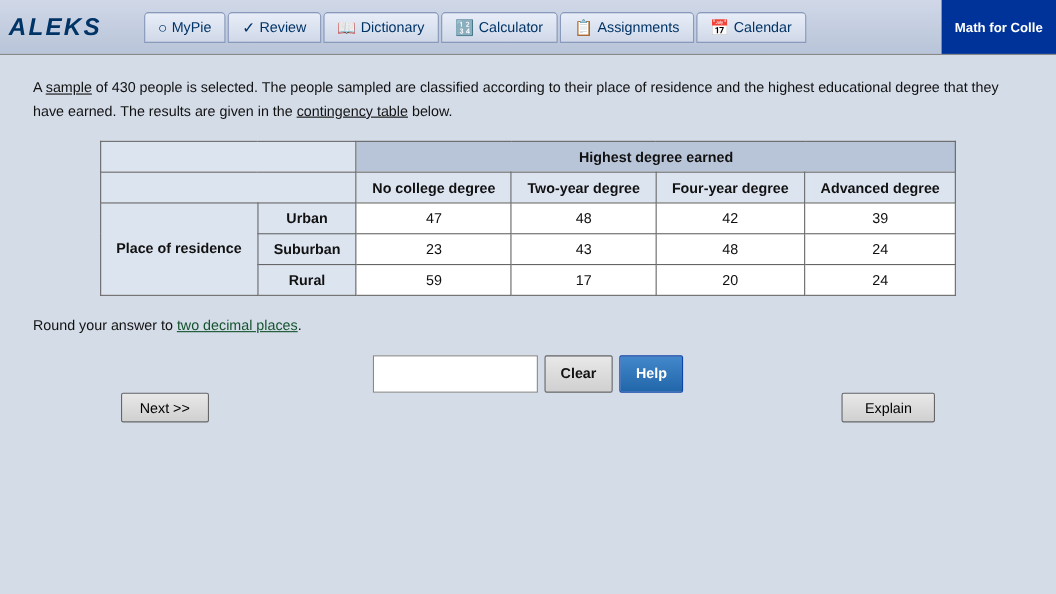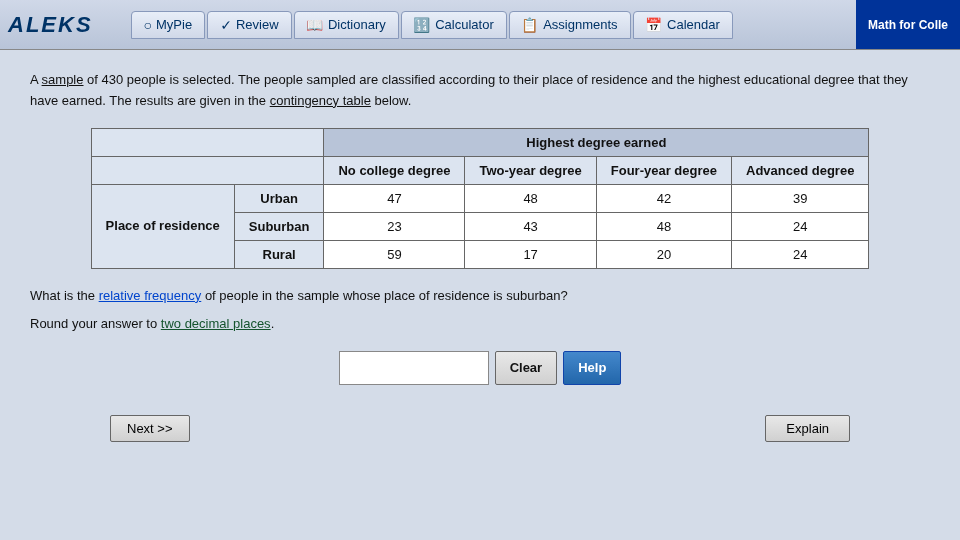--- a/index.html
+++ b/index.html
@@ -171,21 +171,21 @@
     .btn-help {
       background: linear-gradient(to bottom, #4488cc, #2266aa);
       color: white;
       border-color: #1144aa;
     }
 
     
     .bottom-row {
       display: flex;
       justify-content: space-between;
-      margin-top: 30px;
+      margin-top: 0;
       padding: 0 80px;
     }
     .btn-next {
       background: linear-gradient(to bottom, #e8e8e8, #d0d0d0);
       border: 1px solid #666;
       padding: 5px 16px;
       font-size: 13px;
       cursor: pointer;
       border-radius: 2px;
     }
@@ -276,23 +276,20 @@
           <td class="data-cell">59</td>
           <td class="data-cell">17</td>
           <td class="data-cell">20</td>
           <td class="data-cell">24</td>
         </tr>
       </tbody>
     </table>
   </div>
 
   <p class="question-text">
-    What is the <u style="color:#0044cc;">relative frequency</u> of people in the sample whose place of residence is suburban?
-  </p>
-  <p class="question-text">
     Round your answer to <u style="color:#14532d;">two decimal places</u>.
   </p>
 
   <div class="answer-row">
     <input type="text" class="answer-input" value="" style="">
     <button class="btn btn-clear">Clear</button>
     <button class="btn btn-help">Help</button>
   </div>
 
   <div class="bottom-row">

